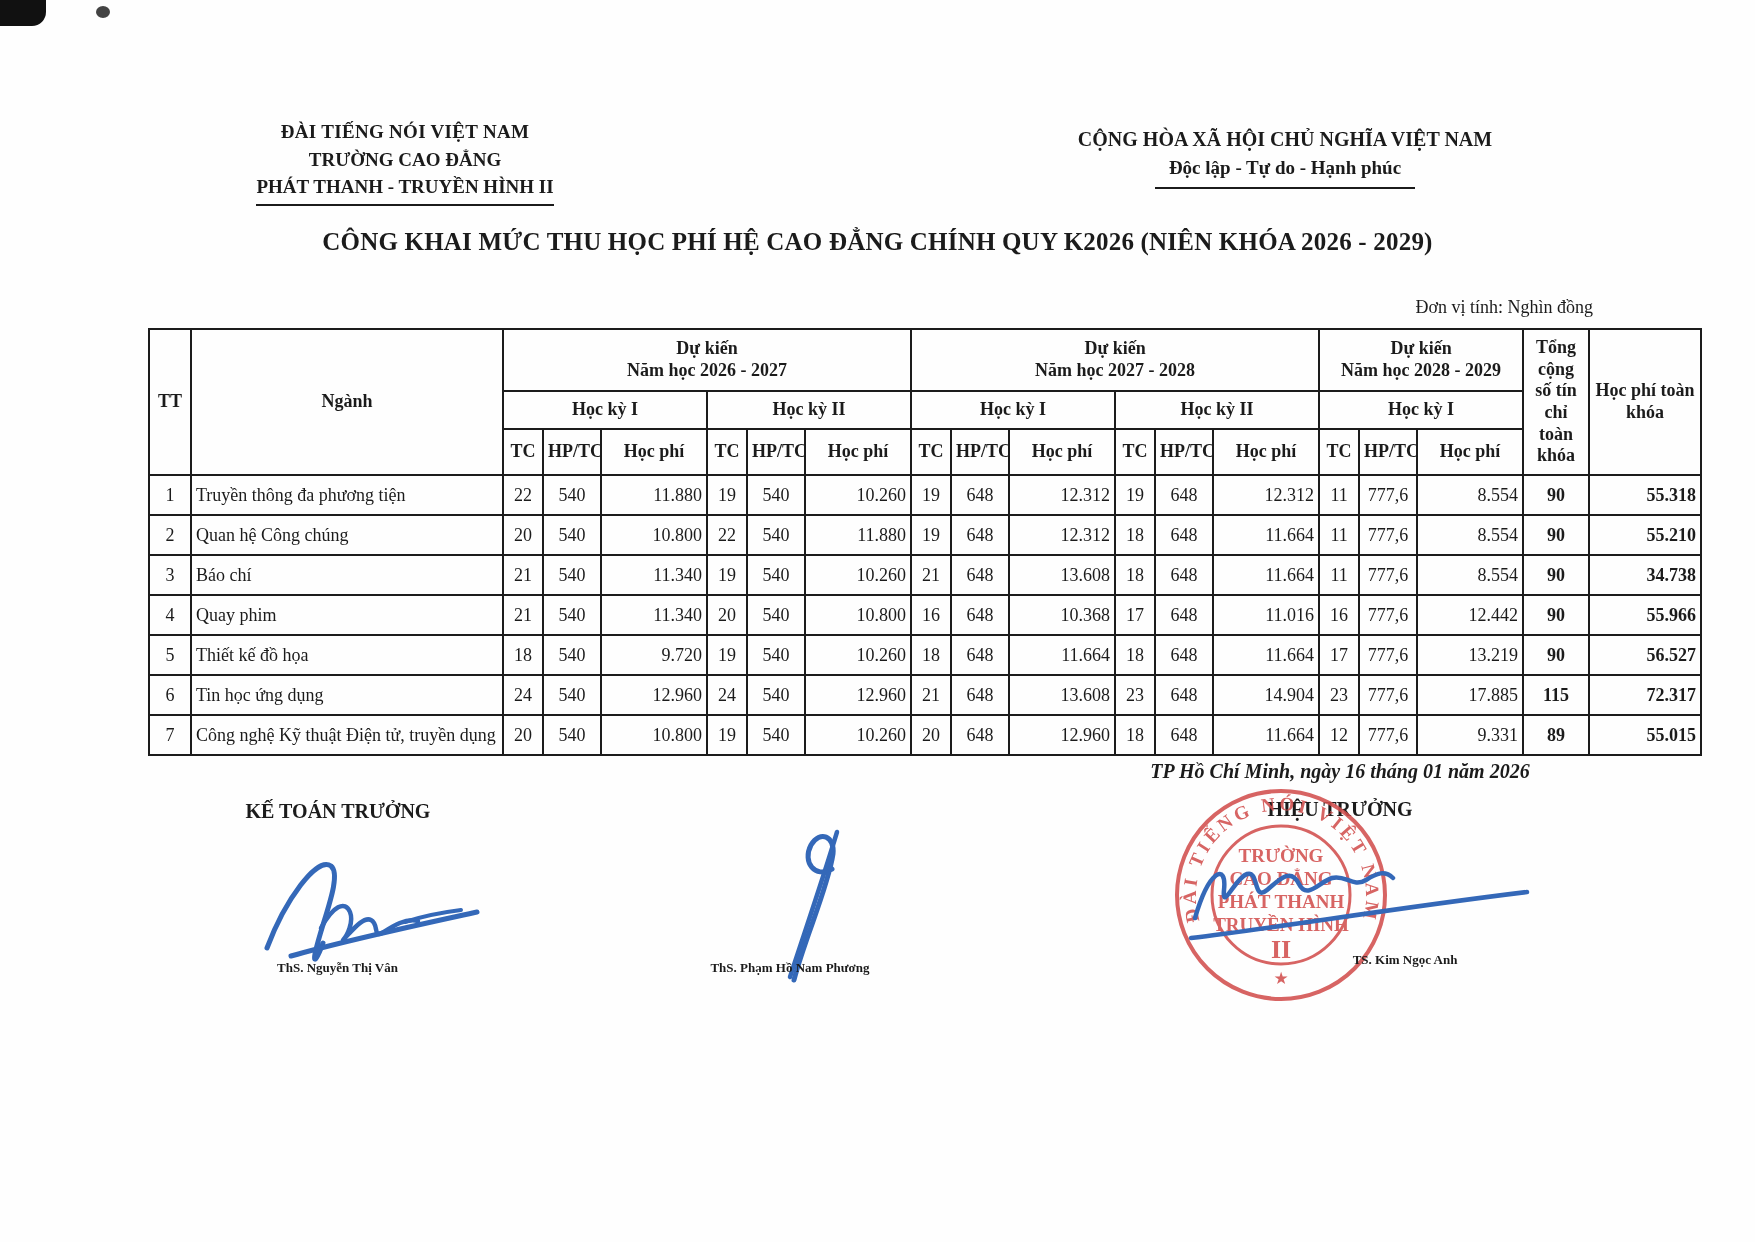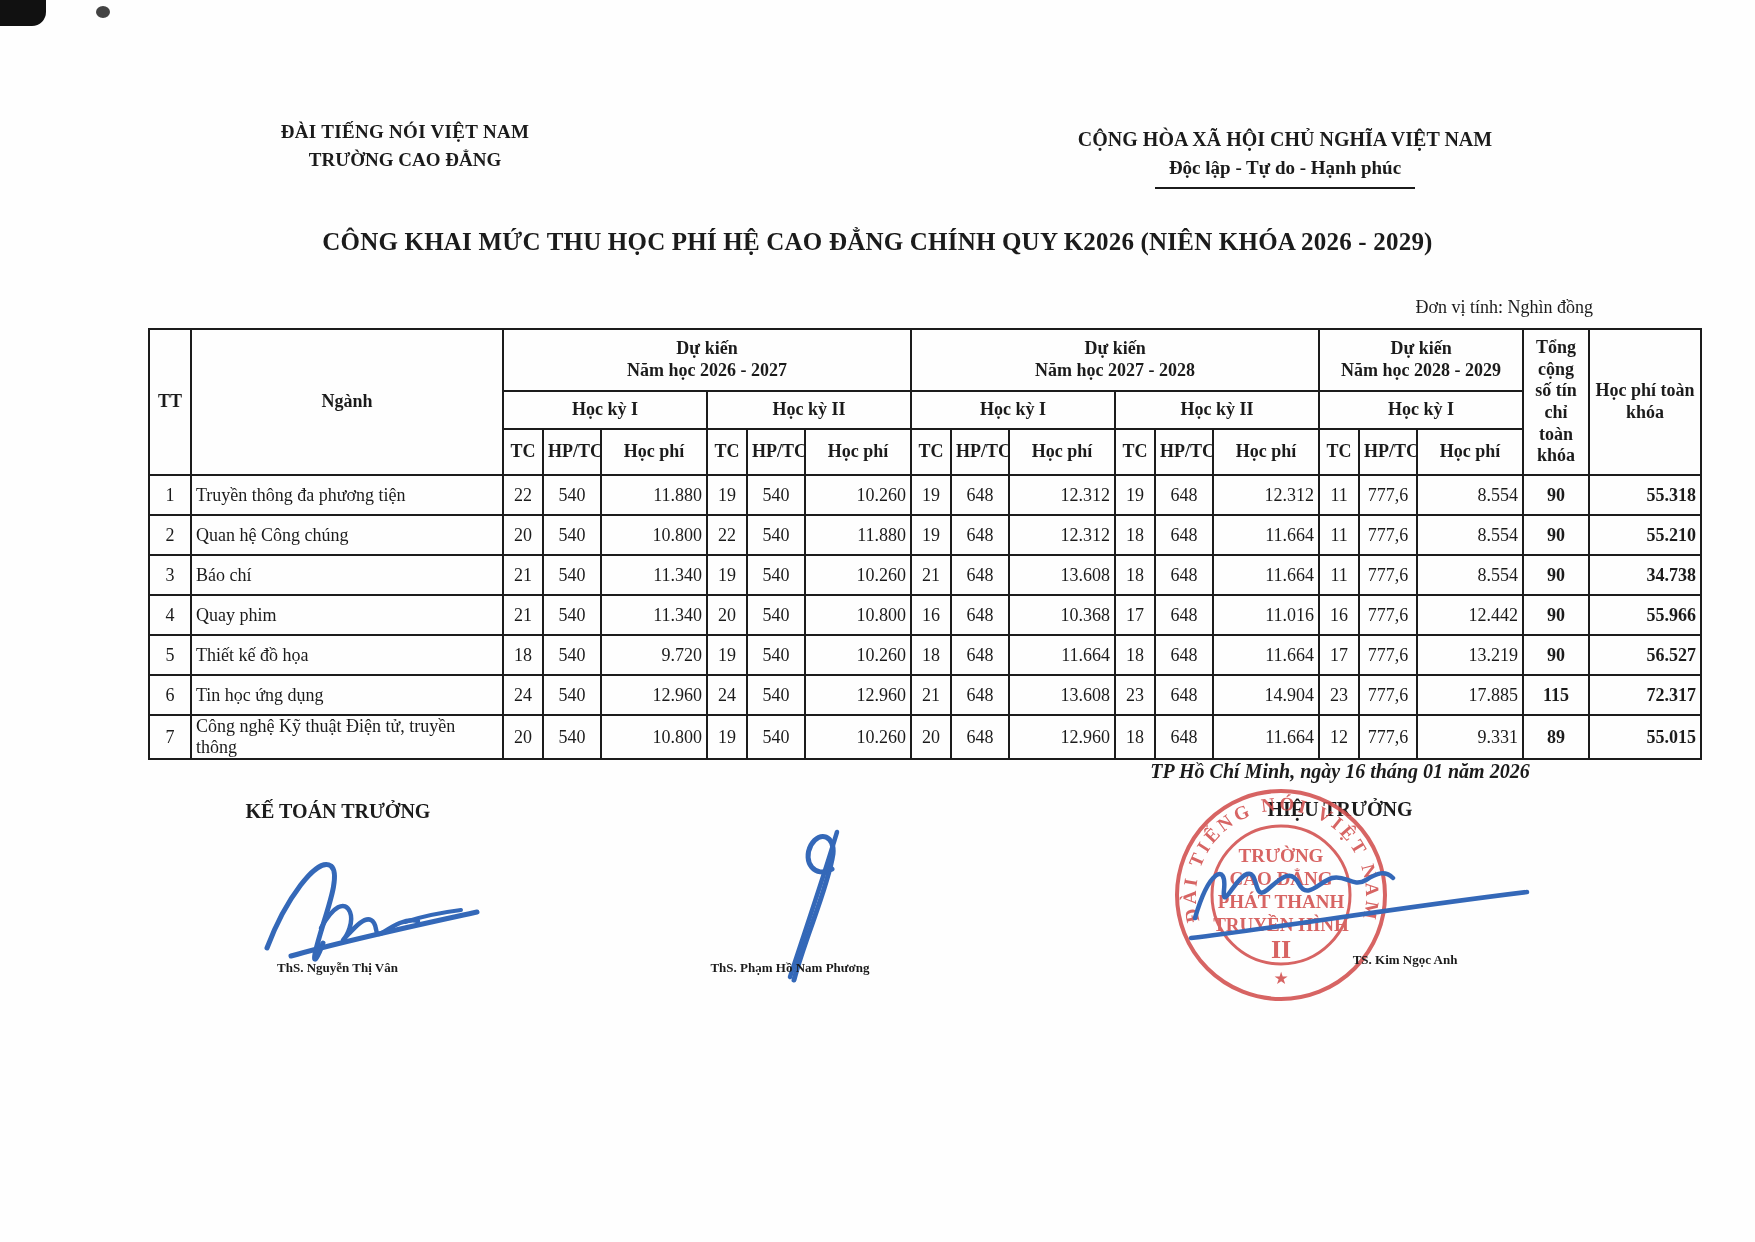--- a/index.html
+++ b/index.html
@@ -63,20 +63,21 @@
 <body>
 
 <div class="page">
 
   <div class="artifact-corner"></div>
   <div class="artifact-dot"></div>
 
   <div class="lh-left">
     <div class="l1">ĐÀI TIẾNG NÓI VIỆT NAM</div>
     <div class="l2">TRƯỜNG CAO ĐẲNG</div>
+    <div><span class="l3">PHÁT THANH - TRUYỀN HÌNH II</span></div>
   </div>
 
   <div class="lh-right">
     <div class="l1">CỘNG HÒA XÃ HỘI CHỦ NGHĨA VIỆT NAM</div>
     <div class="l2">Độc lập - Tự do - Hạnh phúc</div>
     <div class="rule"></div>
   </div>
 
   <div class="doc-title">CÔNG KHAI MỨC THU HỌC PHÍ HỆ CAO ĐẲNG CHÍNH QUY K2026 (NIÊN KHÓA 2026 - 2029)</div>
   <div class="unit-note">Đơn vị tính: Nghìn đồng</div>
@@ -268,21 +269,21 @@
       <td class="num">648</td>
       <td class="fee">14.904</td>
       <td class="num">23</td>
       <td class="num">777,6</td>
       <td class="fee">17.885</td>
       <td class="tot">115</td>
       <td class="totfee">72.317</td>
     </tr>
     <tr class="datarow">
       <td class="tt">7</td>
-      <td class="nganh">Công nghệ Kỹ thuật Điện tử, truyền thông</td>
+      <td class="nganh">Công nghệ Kỹ thuật Điện tử, truyền dụng</td>
       <td class="num">20</td>
       <td class="num">540</td>
       <td class="fee">10.800</td>
       <td class="num">19</td>
       <td class="num">540</td>
       <td class="fee">10.260</td>
       <td class="num">20</td>
       <td class="num">648</td>
       <td class="fee">12.960</td>
       <td class="num">18</td>

